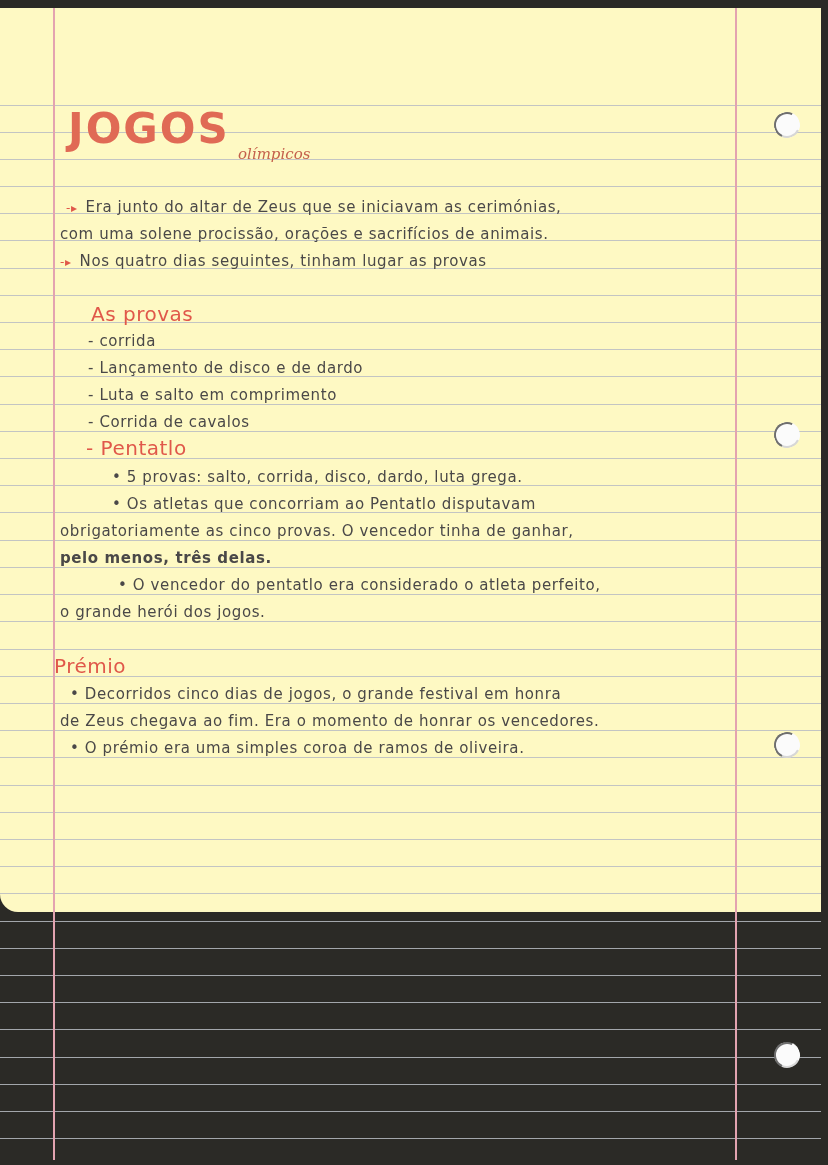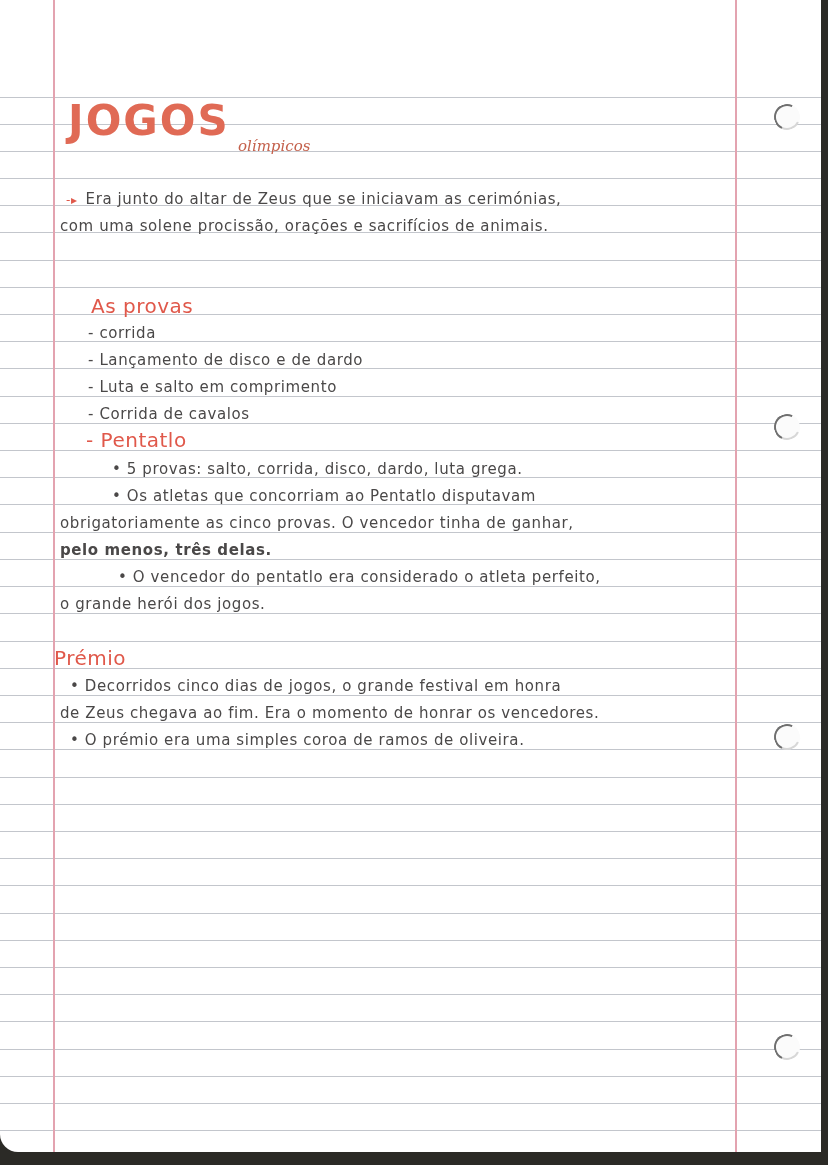--- a/index.html
+++ b/index.html
@@ -1,22 +1,22 @@
 <!DOCTYPE html>
 <html><head>
 <meta charset="utf-8">
 <style>
   html, body { margin:0; padding:0; }
   body {
     width:828px; height:1165px; overflow:hidden; position:relative;
     background:#2b2a26;
   }
   .paper {
-    position:absolute; left:0; top:0; width:821px; height:1152px;
-    background:#ffffff;
+    position:absolute; left:0; top:8px; width:821px; height:904px;
+    background:#fef9c3;
     border-bottom-left-radius:18px;
   }
   .rule {
     position:absolute; left:0; width:821px; height:1px;
     background:#b9bcc3; opacity:0.85;
   }
   .margin-left {
     position:absolute; top:0; left:53px; width:1.5px; height:1152px;
     background:#e3a3b0;
   }
@@ -102,20 +102,23 @@
   <div class="hole" style="left:774px; top:724px;"></div>
   <div class="hole" style="left:774px; top:1034px;"></div>
 
   <div class="title">JOGOS</div>
   <div class="subtitle">olímpicos</div>
 
   <div class="hand" style="left:66px; top:190px;">
     <span class="arrow">-▸</span><span>Era junto do altar de Zeus que se iniciavam as cerimónias,</span>
   </div>
   <div class="hand" style="left:60px; top:217px;">com uma solene procissão, orações e sacrifícios de animais.</div>
+  <div class="hand" style="left:60px; top:244px;">
+    <span class="arrow">-▸</span><span>Nos quatro dias seguintes, tinham lugar as provas</span>
+  </div>
 
   <div class="hand red-heading" style="left:76px; top:294px;margin-left:15px;">As provas</div>
   <div class="hand" style="left:88px; top:324px;">- corrida</div>
   <div class="hand" style="left:88px; top:351px;">- Lançamento de disco e de dardo</div>
   <div class="hand" style="left:88px; top:378px;">- Luta e salto em comprimento</div>
   <div class="hand" style="left:88px; top:405px;">- Corrida de cavalos</div>
   <div class="hand red-heading" style="left:86px; top:428px;">- Pentatlo</div>
 
   <div class="hand" style="left:112px; top:460px;">• 5 provas: salto, corrida, disco, dardo, luta grega.</div>
   <div class="hand" style="left:112px; top:487px;">• Os atletas que concorriam ao Pentatlo disputavam</div>

